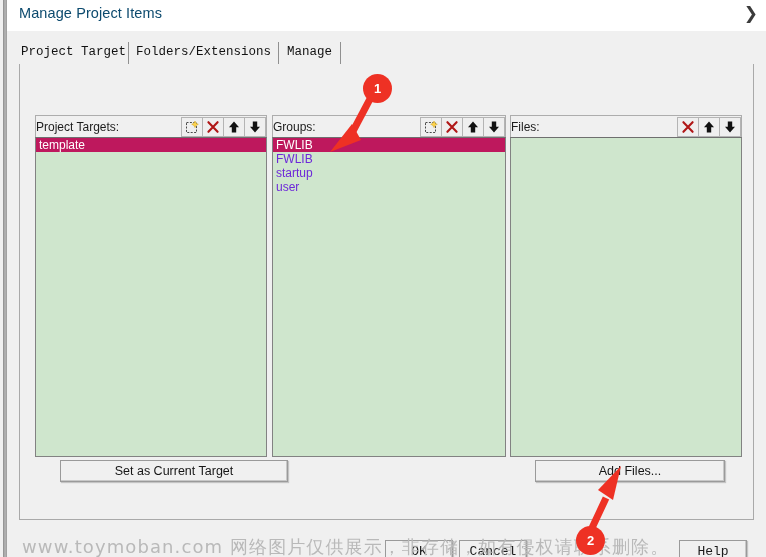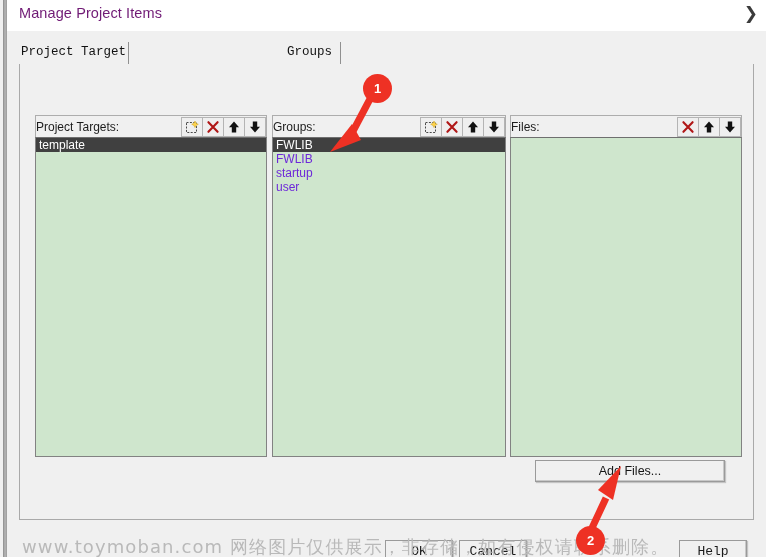--- a/index.html
+++ b/index.html
@@ -17,21 +17,21 @@
   .win-left-border{
     position:absolute;left:3px;top:0;width:4px;height:557px;
     background:linear-gradient(to right,#8a8a8a,#b6b6b6,#9a9a9a);
   }
   .titlebar{
     position:absolute;left:7px;top:0;width:759px;height:31px;
     background:#ffffff;
   }
   .title-text{
     position:absolute;left:12px;top:5px;
-    font-size:14.5px;color:#701a75;
+    font-size:14.5px;color:#0c4a6e;
     font-family:"Liberation Sans", sans-serif;
     letter-spacing:.1px;
   }
   .title-chevron{
     position:absolute;right:8px;top:3px;
     font-size:17px;color:#3b3b3b;
     font-family:"Liberation Sans", sans-serif;
   }
   .dialog-body{
     position:absolute;left:7px;top:31px;width:759px;height:526px;
@@ -97,21 +97,21 @@
     overflow:hidden;
     position:relative;
   }
   .lb-item{
     height:14px;line-height:14px;
     font-size:12px;color:#6d28d9;
     padding-left:3px;
     white-space:nowrap;
   }
   .lb-item.sel{
-    background:#404040;color:#ffffff;
+    background:#be185d;color:#ffffff;
   }
 
   
   .pushbtn{
     position:absolute;
     background:#f0f0f0;
     border:1px solid #9a9a9a;
     box-shadow:inset -1px -1px 0 #c8c8c8, 1px 1px 1px rgba(0,0,0,.18);
     font-size:12.5px;color:#161616;
     text-align:center;
@@ -163,22 +163,25 @@
     <div class="title-text">Manage Project Items</div>
     <div class="title-chevron">❯</div>
   </div>
 
   <div class="dialog-body">
 
     <div class="tabstrip">
       <div class="tab active" style="left:0px;width:110px;">
         <span>Project Target</span>
       </div>
+      <div class="tab" style="left:110px;width:150px;">
+        <span>Folders/Extensions</span>
+      </div>
       <div class="tab" style="left:260px;width:62px;">
-        <span>Groups</span>
+        <span>Manage</span>
       </div>
     </div>
     <div class="tab-underline"></div>
 
     <div class="tabpage"></div>
 
     <div class="col" style="left:28px;width:232px;">
       <div class="col-head">
         <span class="col-label">Project Targets:</span>
         <span class="btn-group">
@@ -262,20 +265,21 @@
           <span class="iconbtn">
             <svg width="14" height="14" viewBox="0 0 14 14">
               <path d="M7 12.4 L12 6.8 L9.2 6.8 L9.2 1.6 L4.8 1.6 L4.8 6.8 L2 6.8 Z" fill="#111"></path>
             </svg>
           </span>
         </span>
       </div>
       <div class="listbox" style="height:320px;"></div>
     </div>
 
+    <div class="pushbtn" style="left:53px;top:429px;width:228px;height:22px;line-height:21px;">Set as Current Target</div>
     <div class="pushbtn" style="left:528px;top:429px;width:190px;height:22px;line-height:21px;">Add Files...</div>
 
     <div class="footer-btn" style="left:378px;top:509px;width:68px;height:22px;line-height:21px;">OK</div>
     <div class="footer-btn" style="left:452px;top:509px;width:68px;height:22px;line-height:21px;">Cancel</div>
     <div class="footer-btn" style="left:672px;top:509px;width:68px;height:22px;line-height:21px;">Help</div>
   </div>
 
   <div class="watermark">www.toymoban.com 网络图片仅供展示，非存储，如有侵权请联系删除。</div>
 
   <svg class="anno-svg">

